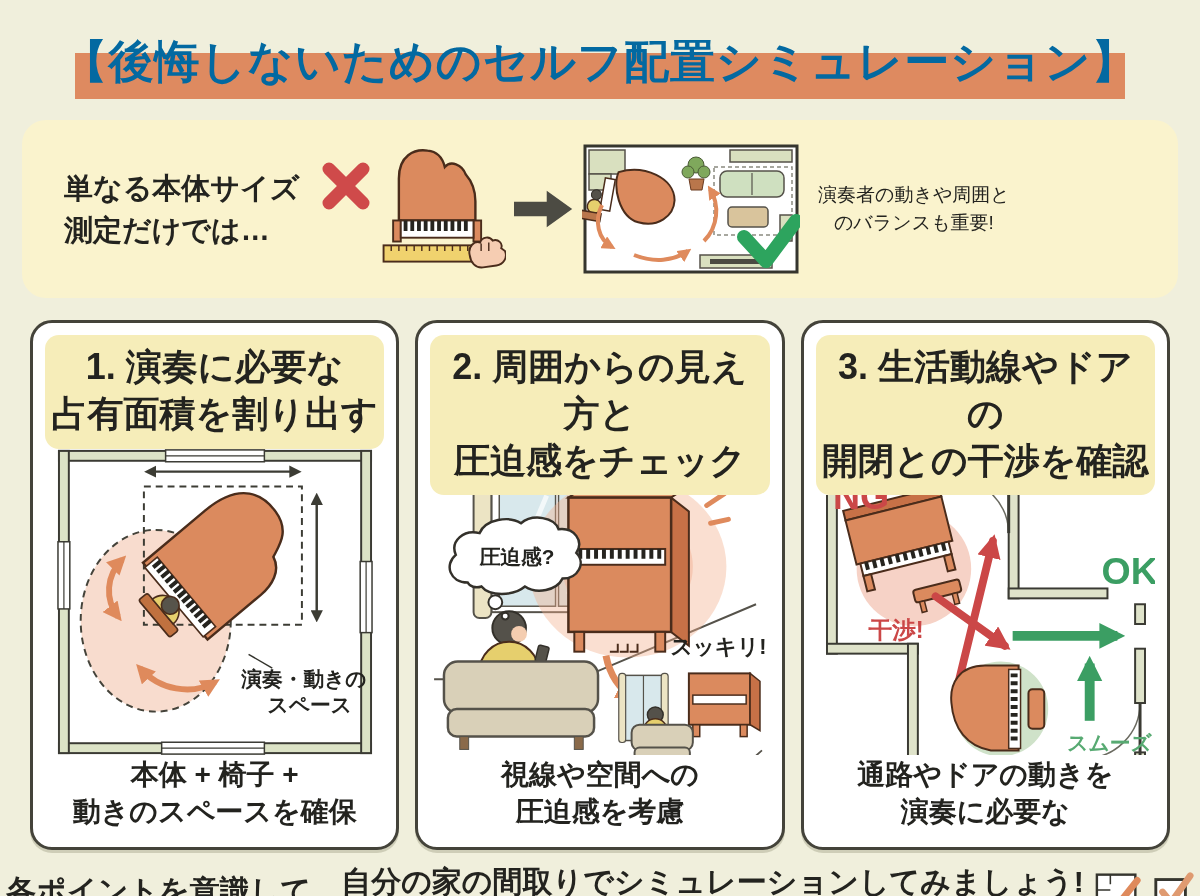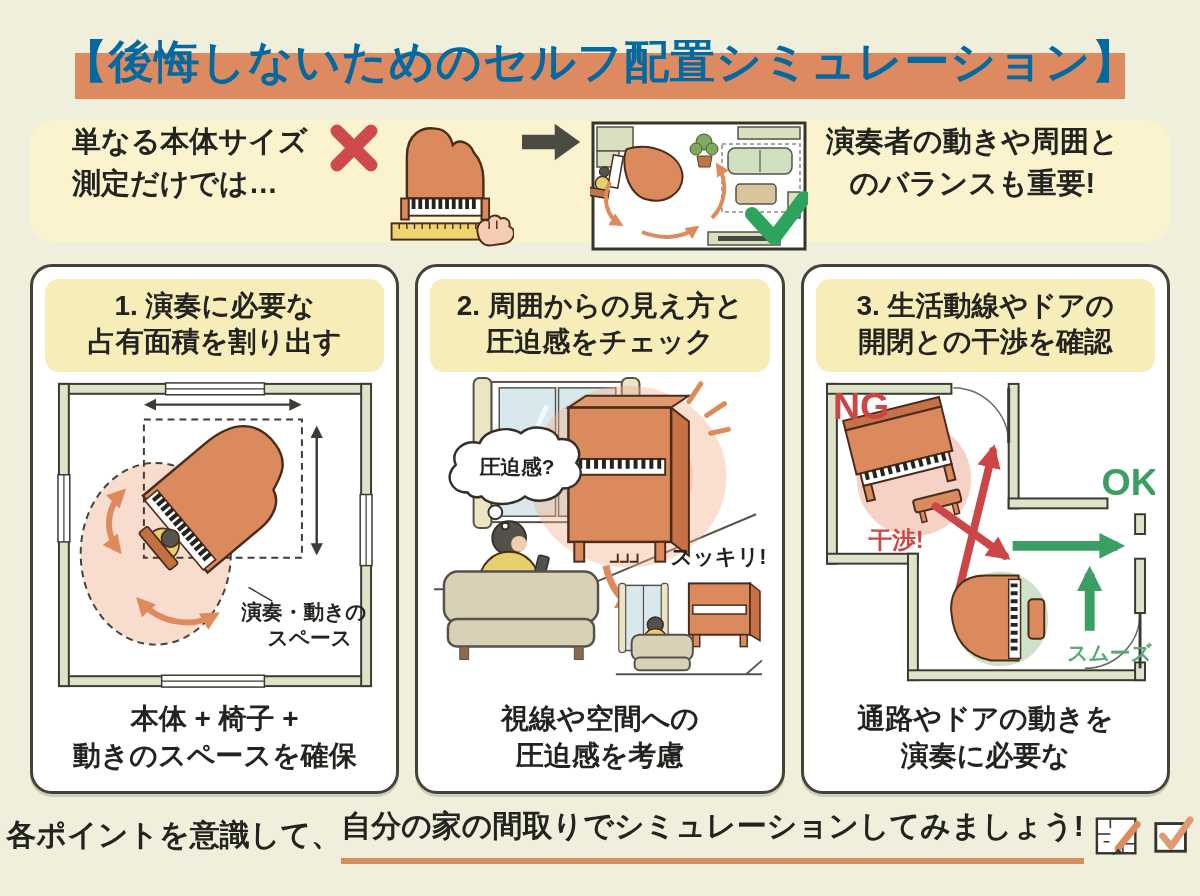--- a/index.html
+++ b/index.html
@@ -7,32 +7,32 @@
     background:#f0efdc;
     font-family:"Liberation Sans","DejaVu Sans",sans-serif;
     color:#23231f;
   }
   
   .title-wrap{position:relative;margin-top:20px;height:88px;text-align:center;}
   .title-bar{position:absolute;left:75px;right:75px;top:33px;height:46px;background:#de8a60;}
   .title-text{position:relative;display:inline-block;font-size:45px;font-weight:800;
     letter-spacing:1px;line-height:84px;color:#0369a1;}
   
-  .banner{margin:12px 30px 0;height:122px;background:#faf3cd;border-radius:24px;
-    display:flex;align-items:flex-start;}
+  .banner{margin:12px 22px 0;height:178px;background:#faf3cd;border-radius:24px;
+    display:flex;align-items:center;}
   .intro-left{margin-left:42px;width:252px;font-size:29px;font-weight:800;line-height:1.45;}
-  .intro-right{margin-left:18px;font-size:29px;font-weight:700;line-height:1.45;text-align:center;}
+  .intro-right{margin-left:18px;font-size:19px;font-weight:400;line-height:1.45;text-align:center;}
   .banner svg{flex:none;}
   .x-wrap{margin-left:2px;margin-bottom:46px;}
   
   .cards{display:flex;gap:16px;margin:22px 30px 0;}
   .card{flex:1;background:#ffffff;border:3px solid #44433a;border-radius:22px;height:530px;
     box-sizing:border-box;display:flex;flex-direction:column;box-shadow:0 3px 0 rgba(120,120,90,.28);}
   .card-heading{margin:12px 12px 0;background:#f6edb9;border-radius:14px;padding:9px 4px 11px;
-    text-align:center;font-size:28px;font-weight:800;line-height:1.3;}
+    text-align:center;font-size:36px;font-weight:800;line-height:1.3;}
   .card-illustration{flex:1;display:flex;align-items:center;justify-content:center;overflow:hidden;}
   .card-caption{text-align:center;font-size:28px;font-weight:800;line-height:1.32;padding:2px 6px 16px;}
   
   .footer{margin:12px 20px 0;display:flex;align-items:center;justify-content:center;
     font-size:30px;font-weight:800;white-space:nowrap;}
   .footer .u{border-bottom:6px solid #d98c5e;padding-bottom:11px;}
   .footer-icons{display:flex;align-items:center;gap:8px;margin-left:10px;}
   svg text{font-family:"Liberation Sans","DejaVu Sans",sans-serif;font-weight:800;}
 </style>
 </head>

